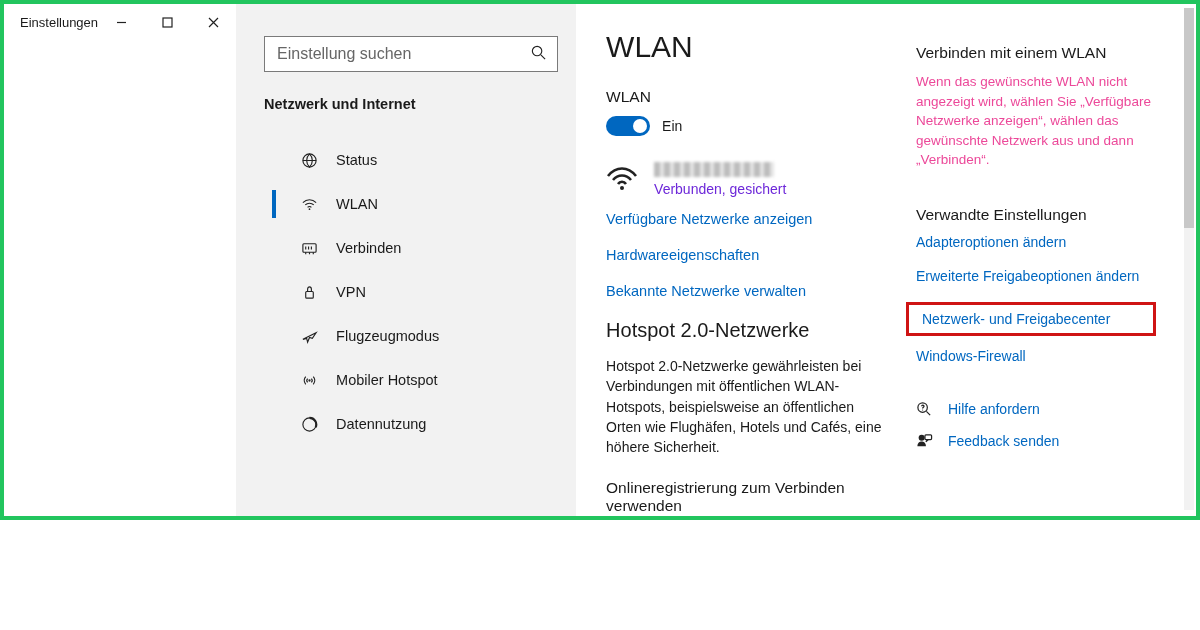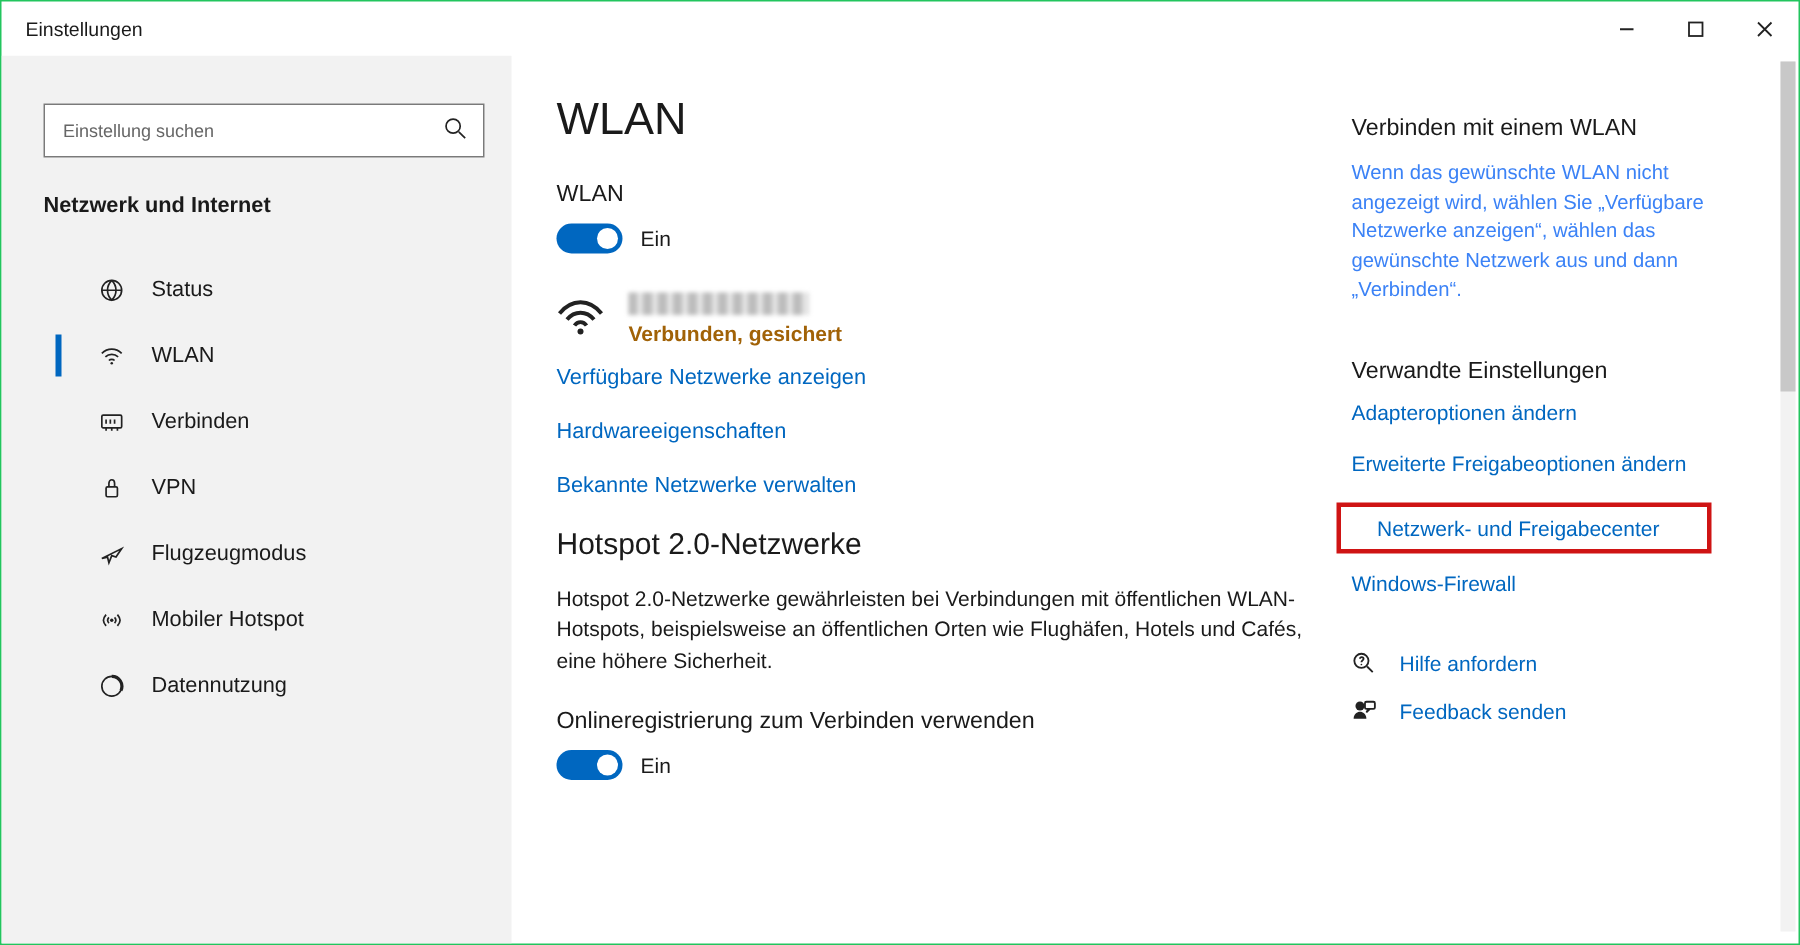--- a/index.html
+++ b/index.html
@@ -7,24 +7,24 @@
   font-family: "Segoe UI", Tahoma, sans-serif;
   font-size: 14px;
   color: #1a1a1a;
   background: #fff;
   width: 1200px;
   height: 630px;
   overflow: hidden;
 }
 .window {
   width: 1200px;
-  height: 630px;
-  border: 1px solid #22c55e;
-  display: flex;
-  flex-direction: column;
+  height: 520px;
+  border: 4px solid #22c55e;
+  display: flex;
+  flex-direction: row;
   background: #fff;
 }
 .titlebar {
   height: 36px;
   display: flex;
   align-items: center;
   padding: 0 0 0 16px;
   font-size: 13px;
 }
 .titlebar-title { flex: 0 0 auto; }
@@ -61,21 +61,21 @@
 }
 .search-wrap { padding: 12px 18px 12px 28px; }
 .searchbox {
   border: 1px solid #7a7a7a;
   background: #fff;
   height: 36px;
   display: flex;
   align-items: center;
   padding: 0 10px 0 12px;
 }
-.searchbox span.ph { color: #666; font-size: 12px; flex: 1; }
+.searchbox span.ph { color: #666; font-size: 16px; flex: 1; }
 .category {
   padding: 12px 18px 12px 28px;
   font-size: 14.5px;
   font-weight: 600;
 }
 .nav {
   margin-top: 14px;
   display: flex;
   flex-direction: column;
   padding-left: 36px;
@@ -129,40 +129,40 @@
   background: #fff; border-radius: 50%;
 }
 .net-row { display: flex; gap: 16px; margin-bottom: 14px; align-items:flex-start; }
 .wifi-glyph { width: 32px; height: 28px; margin-top:2px;}
 .net-info .ssid-blur {
   width: 120px; height: 15px;
   background: repeating-linear-gradient(90deg,#bcbcbc 0 6px,#e4e4e4 6px 10px);
   filter: blur(1.5px);
   margin-bottom: 4px;
 }
-.net-info .status { color: #a16207; font-size: 14px; font-weight: bold; }
+.net-info .status { color: #6d28d9; font-size: 14px; }
 .link {
   color: #0067c0;
   font-size: 14.5px;
   display: block;
   margin-bottom: 20px;
   cursor: pointer;
 }
 h2.sub-title { font-size: 20px; font-weight: 400; margin: 20px 0 14px; }
 .para { font-size: 14px; line-height: 1.45; margin-bottom: 22px; }
 
 .r-heading { font-size: 15.5px; margin-bottom: 10px; }
-.r-text { font-size: 13.5px; line-height: 1.45; color: #3b82f6; margin-bottom: 36px; }
+.r-text { font-size: 13.5px; line-height: 1.45; color: #ec4899; margin-bottom: 36px; }
 .r-link {
   color: #0067c0; font-size: 14px;
   display: block; margin-bottom: 18px; cursor: pointer;
 }
 .r-link.highlighted {
   border: 3px solid #cf1414;
-  padding: 6px 24px;
+  padding: 6px 13px;
   margin-left: -10px;
   margin-bottom: 12px;
   width: 250px;
 }
 .r-icon-row { display:flex; gap:14px; align-items:center; margin-bottom: 14px; cursor:pointer; }
 .r-icon-row .ric { width:18px; height:18px; display:flex; align-items:center; }
 .r-icon-row .ric svg { width:17px; height:17px; stroke:#222; stroke-width:1.3; fill:none; }
 .r-icon-row .lbl { color:#0067c0; font-size:14px; }
 
 .scrollbar {

